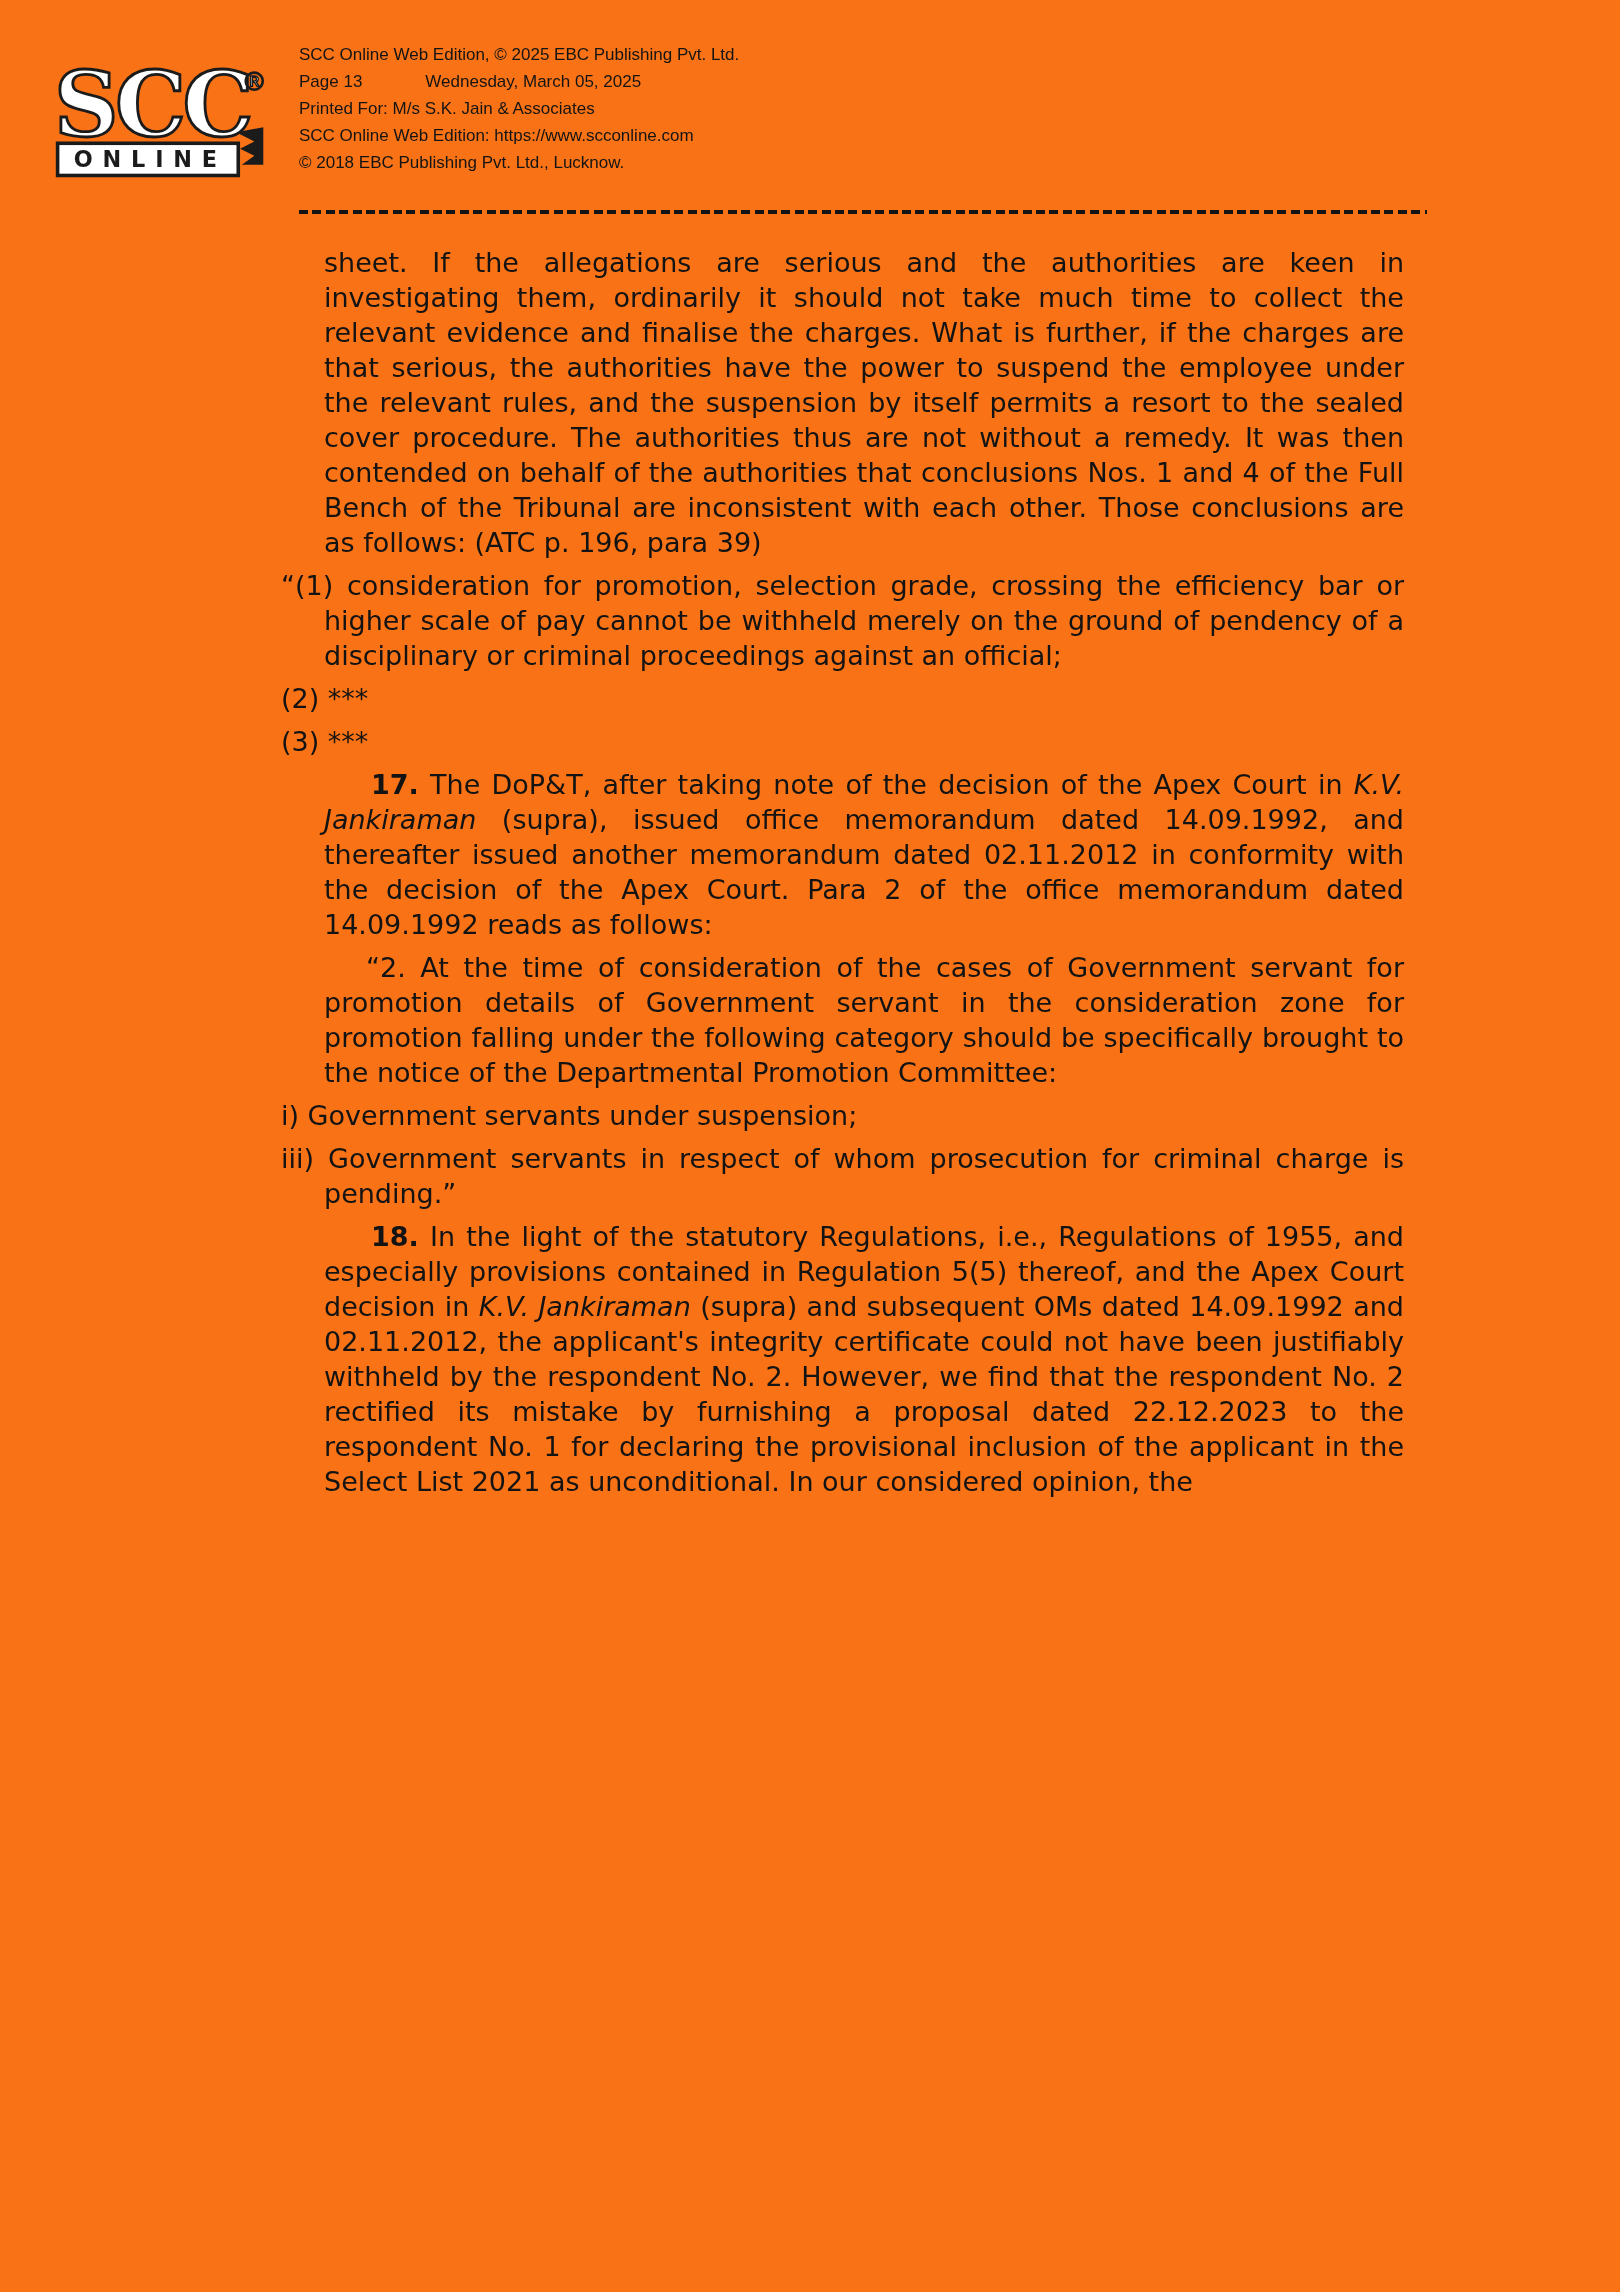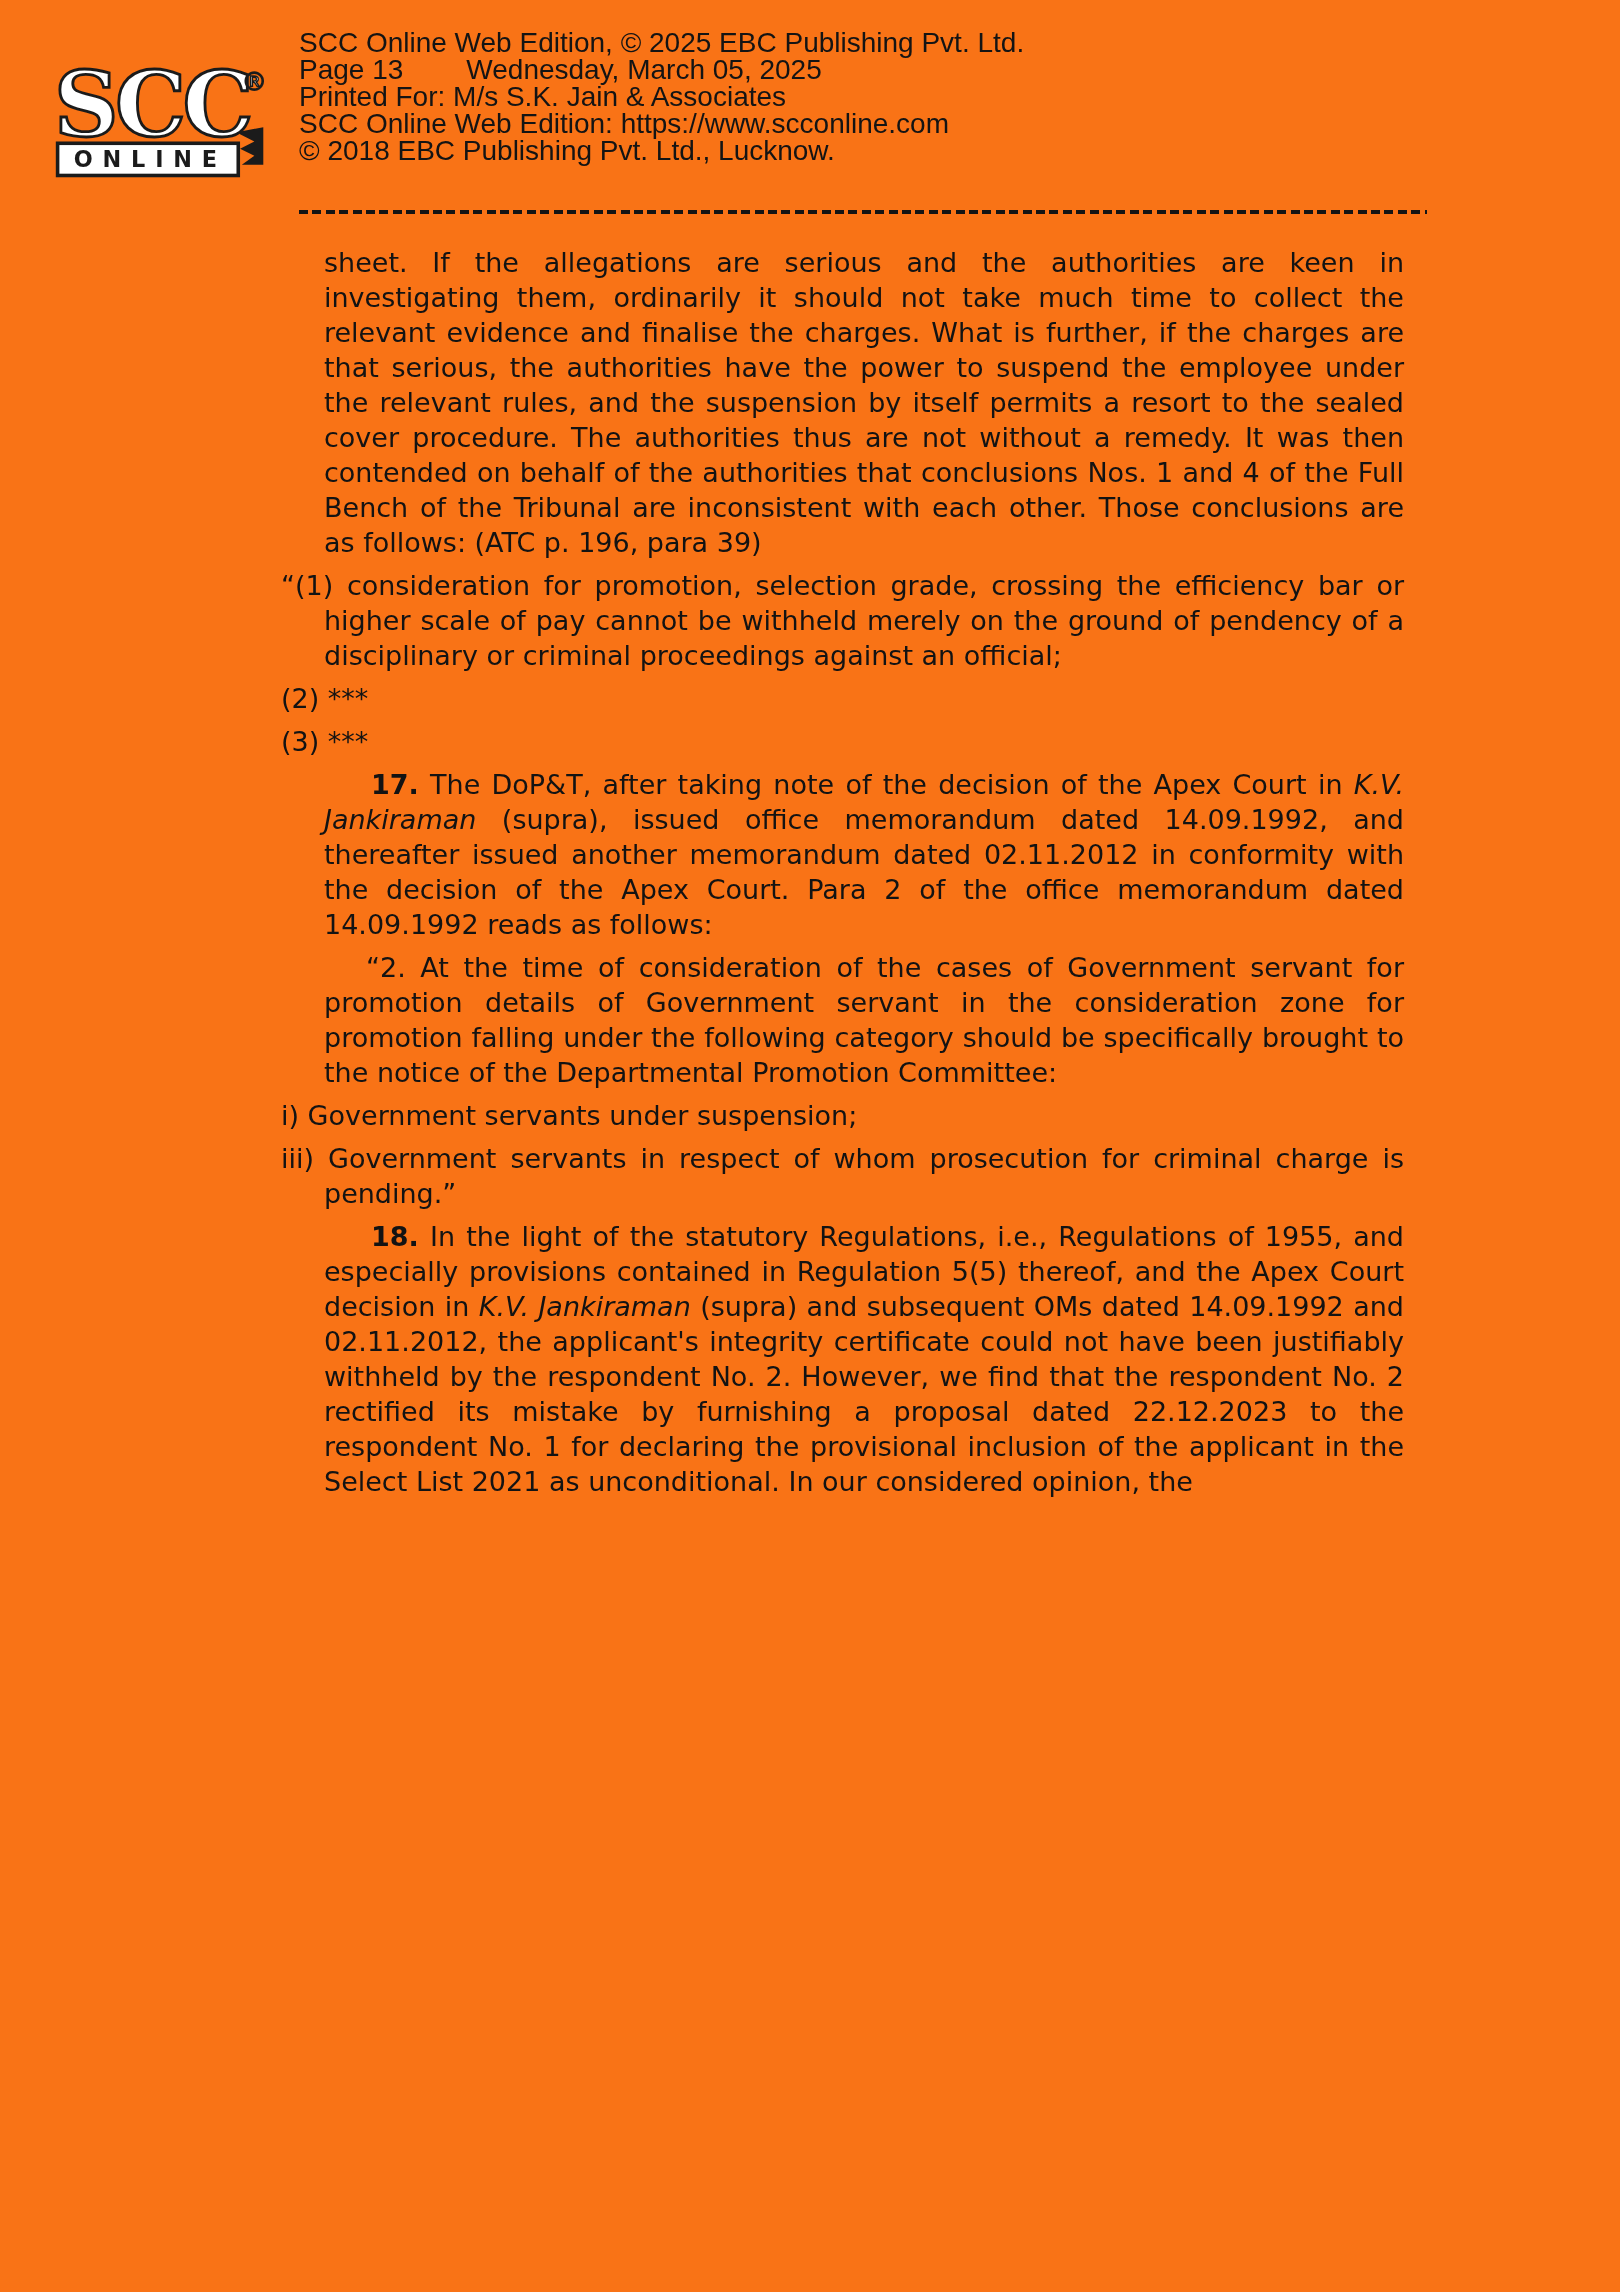--- a/index.html
+++ b/index.html
@@ -38,23 +38,23 @@
     font-weight: bold;
     fill: #1b1b1b;
     letter-spacing: 11px;
   }
   .flag { fill: #1b1b1b; }
 
   
   .hdr {
     position: absolute;
     left: 299px;
-    top: 29px;
+    top: 41px;
     font-family: "Liberation Sans", sans-serif;
-    font-size: 28px;
+    font-size: 17px;
     line-height: 27px;
     color: #141414;
     white-space: nowrap;
   }
   .hdr .date { margin-left: 63px; }
 
   
   .sep {
     position: absolute;
     left: 299px;

